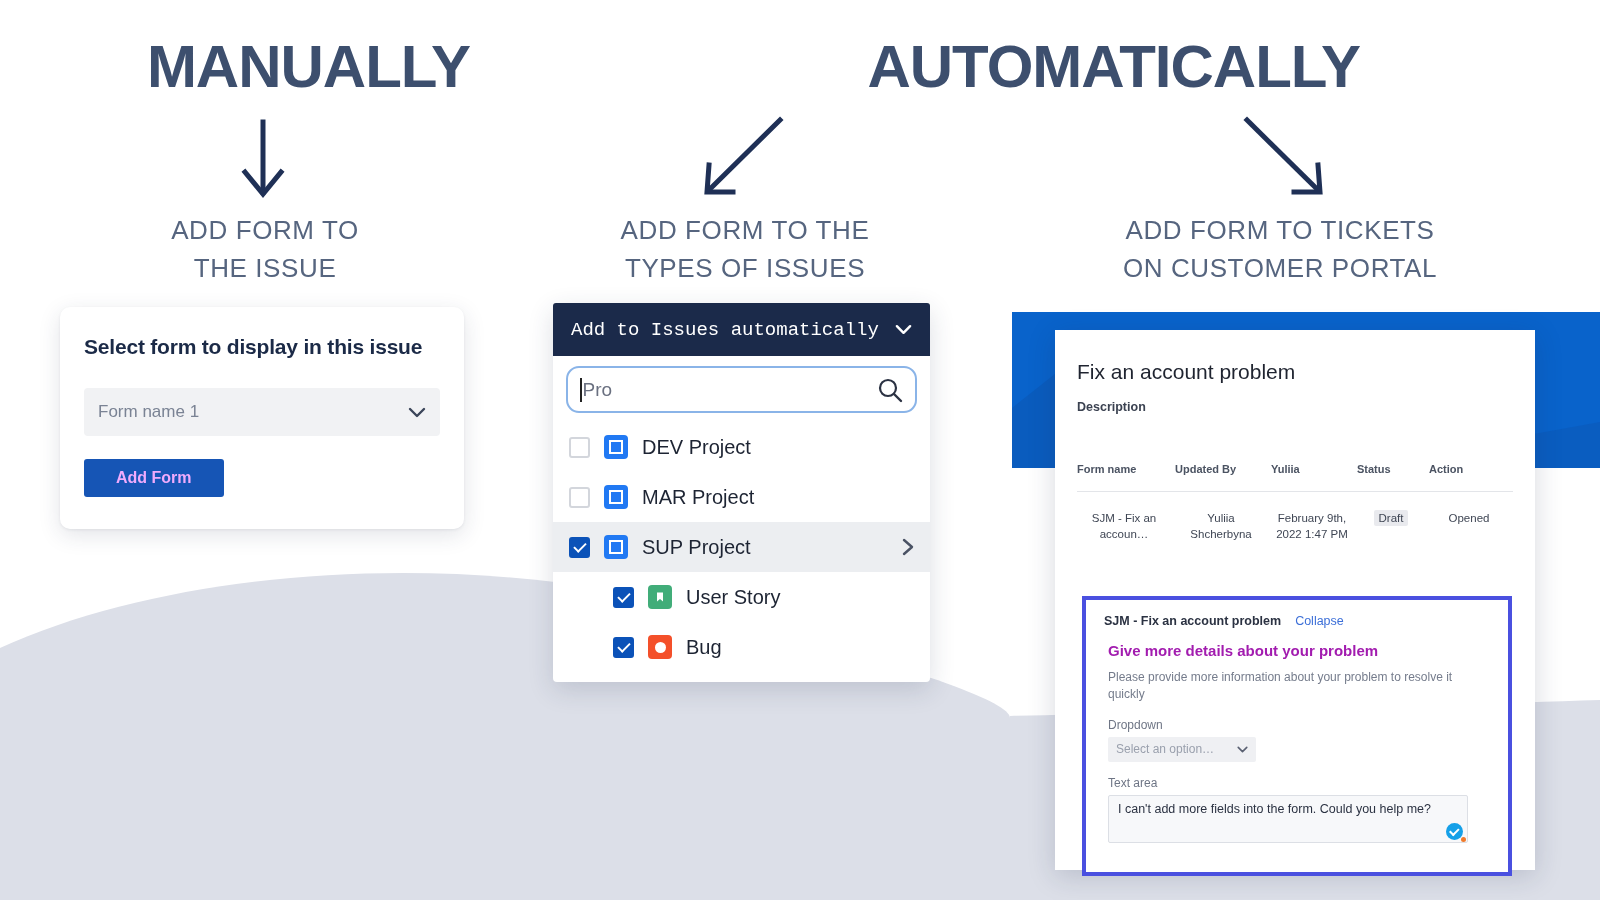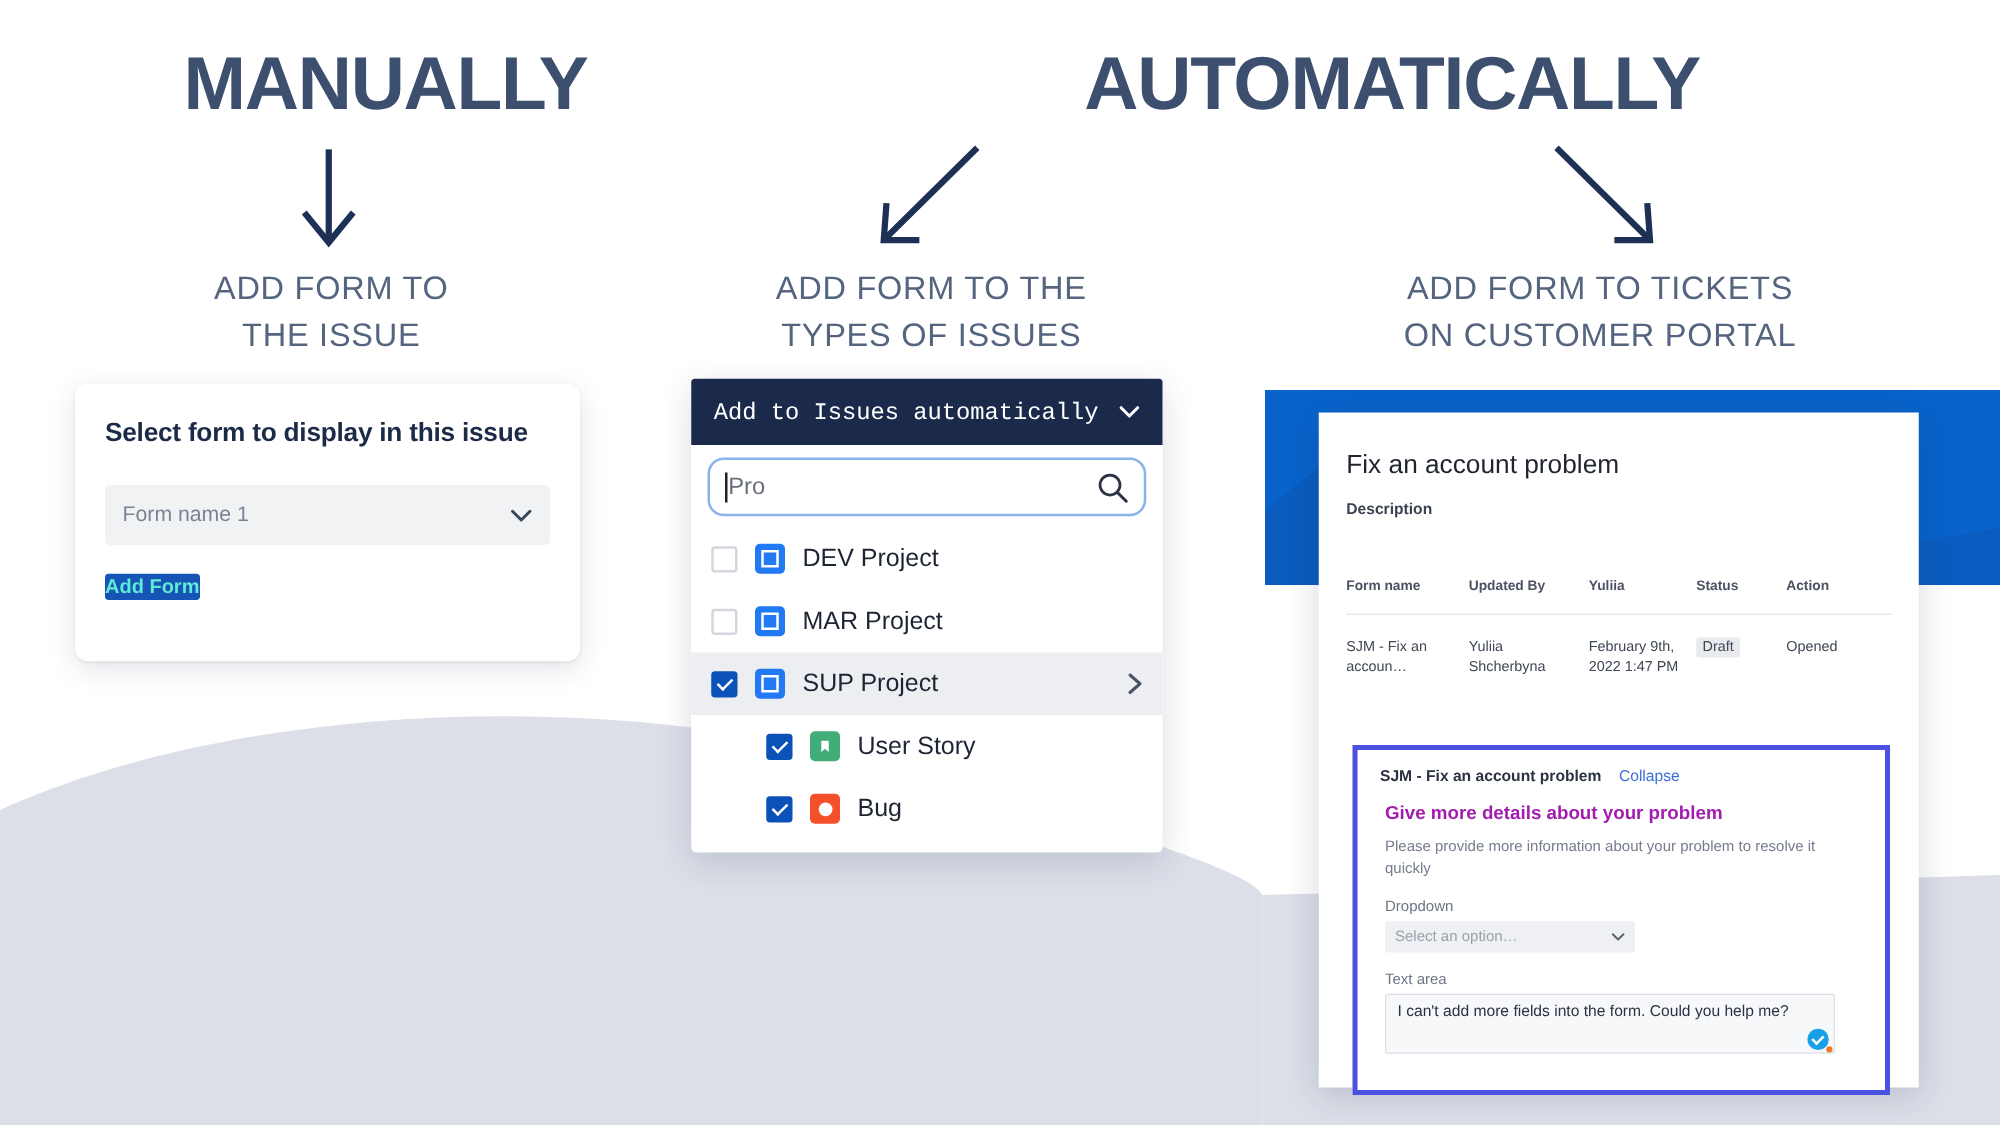--- a/index.html
+++ b/index.html
@@ -81,24 +81,24 @@
     font-size: 17px;
     position: relative;
     margin-top: 29px;
   }
   .form-select .chev { margin-left: auto; color: #3b4559; }
   .add-form-btn {
     margin-top: 23px;
     display: inline-flex;
     align-items: center;
     justify-content: center;
-    height: 21px;
-    padding: 0 0;
+    height: 38px;
+    padding: 0 32px;
     background: #1655b5;
-    color: #5eead4;
+    color: #f0abfc;
     font-size: 16px;
     font-weight: bold;
     border: none;
     border-radius: 3px;
     cursor: pointer;
   }
 
   
   .auto-panel {
     position: absolute;
@@ -199,21 +199,21 @@
   }
   .ptable { width: 100%; border-collapse: collapse; }
   .ptable th {
     font-size: 11px; font-weight: bold; color: #4b5362;
     text-align: left; padding: 0 4px 14px 0; vertical-align: top;
     line-height: 1.35; font-family:"Liberation Sans", sans-serif;
   }
   .ptable thead tr { border-bottom: 1px solid #e3e5e9; }
   .ptable td {
     font-size: 11.5px; color: #3f4654; padding: 18px 4px 18px 0;
-    vertical-align: top; line-height: 1.4;
+    vertical-align: top; line-height: 1.4; text-align: center;
   }
   .badge-draft {
     background: #e9eaee; color: #3f4654; padding: 2px 5px; border-radius: 2px; font-size: 11.5px;
   }
   .opened { color: #a7acb8; }
 
   .embedded-form {
     position: absolute;
     left: 1082px; top: 596px;
     width: 430px; height: 280px;
@@ -223,21 +223,21 @@
     padding: 14px 18px;
     overflow: hidden;
   }
   .ef-top { display: flex; align-items: baseline; gap: 14px; margin-bottom: 14px; }
   .ef-top .name { font-size: 12.5px; font-weight: bold; color: #2b3242; }
   .ef-top .collapse { font-size: 12.5px; color: #3c6fd8; cursor: pointer; }
   .ef-h { font-size: 15px; font-weight: bold; color: #a21caf; margin: 0 0 10px 4px; }
   .ef-p { font-size: 12px; color: #757c8c; line-height: 1.45; margin: 0 0 14px 4px; }
   .ef-lbl { font-size: 12px; color: #6e7585; margin: 0 0 5px 4px; }
   .ef-dd {
-    margin-left: 4px; width: 200px; height: 25px; background: #eff0f3;
+    margin-left: 4px; width: 148px; height: 25px; background: #eff0f3;
     display: flex; align-items: center; padding: 0 8px;
     font-size: 12px; color: #9aa0ad; margin-bottom: 14px; border-radius: 2px;
   }
   .ef-dd .chev { margin-left: auto; color: #5a6172; font-size: 10px; }
   .ef-ta {
     margin-left: 4px; width: 360px; height: 48px; background: #f7f8fa;
     border: 1px solid #dcdfe5; border-radius: 2px;
     font-size: 12.5px; color: #2b3242; padding: 6px 9px; position: relative;
   }
   .gbadge {

